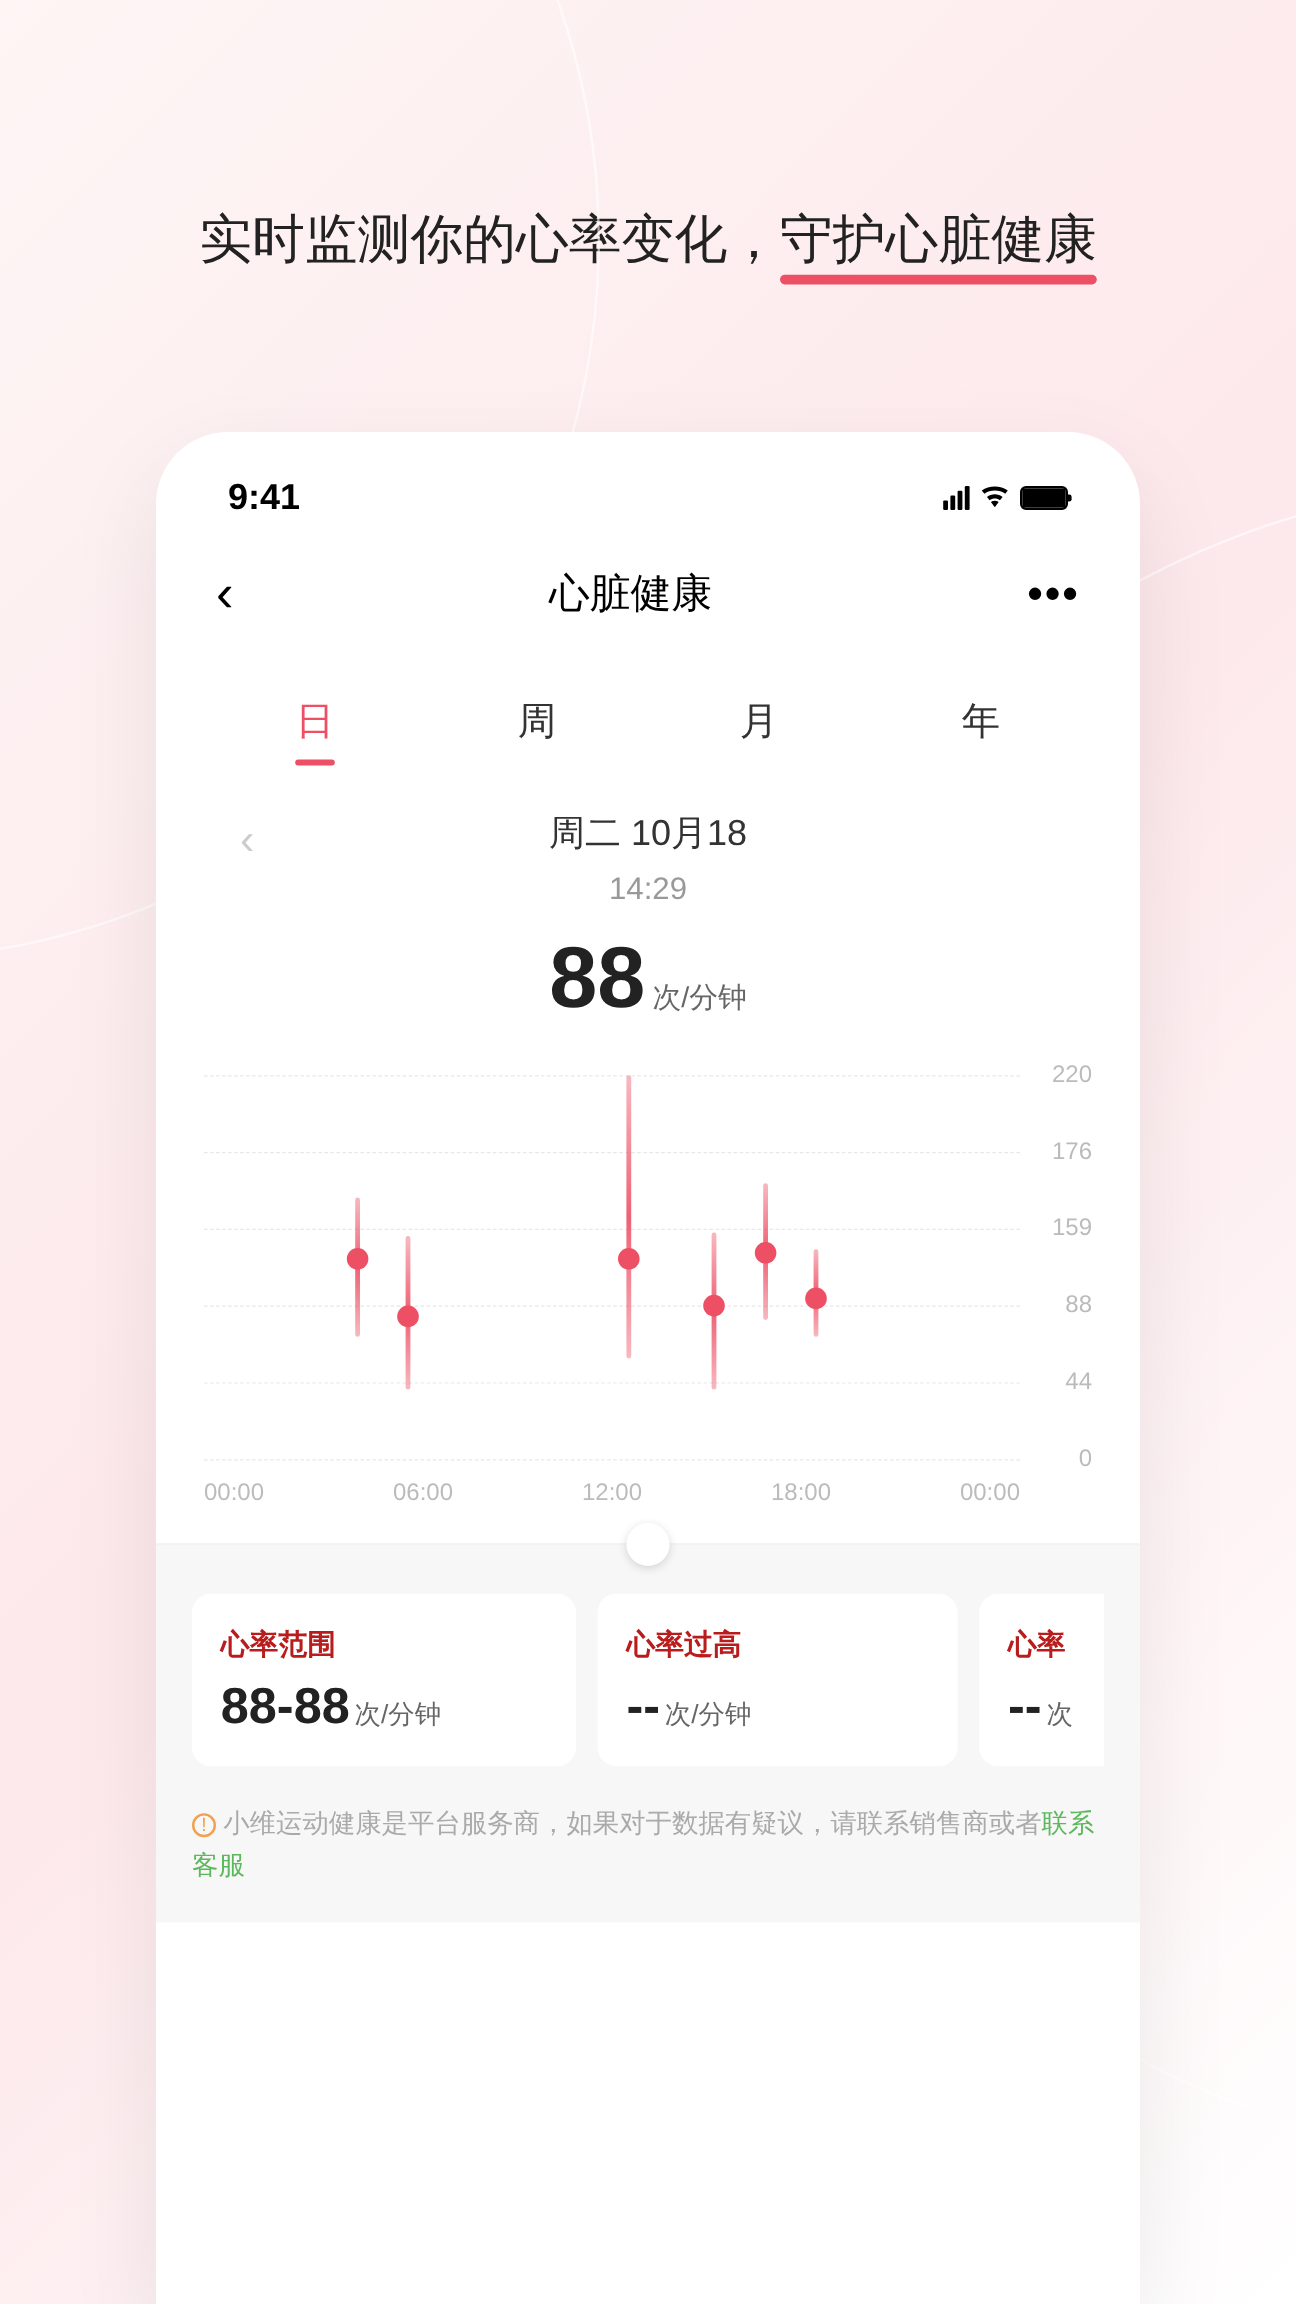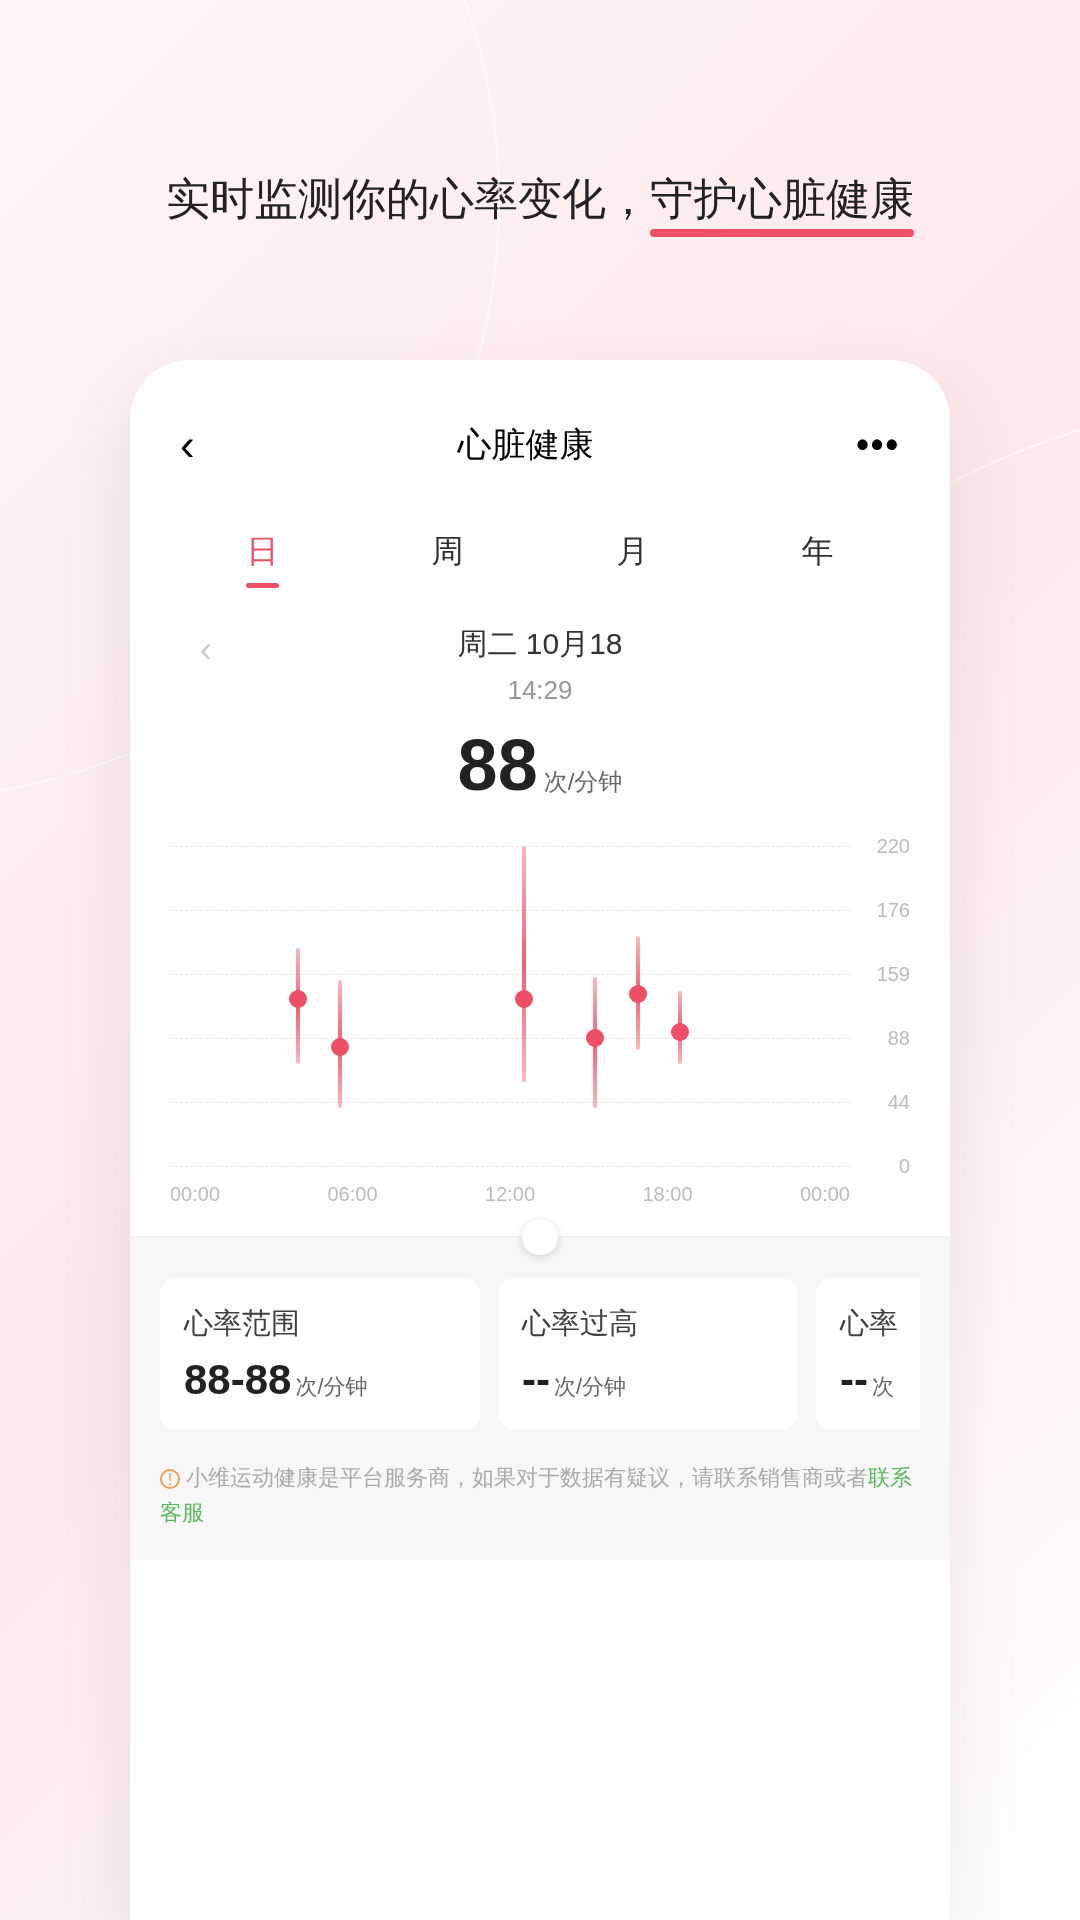--- a/index.html
+++ b/index.html
@@ -194,21 +194,21 @@
   display: flex;
   gap: 18px;
   overflow: hidden;
 }
 .info-card {
   background: #fff;
   border-radius: 16px;
   padding: 26px 24px;
   flex: 0 0 auto;
 }
-.card-label { font-size: 29px; color: #404040; }
+.card-label { font-size: 24px; color: #b91c1c; font-weight: bold; }
 .card-value { margin-top: 12px; }
 .card-num { font-size: 42px; font-weight: 600; color: #222; }
 .card-unit { font-size: 22px; color: #666; margin-left: 4px; }
 .card1 { width: 320px; }
 .card2 { width: 300px; }
 .card3 { width: 200px; }
 
 .disclaimer {
   margin-top: 30px;
   font-size: 22px;
@@ -236,20 +236,39 @@
 <div class="bg-arc arc2"></div>
 
 <div class="header-section">
   <div class="subtitle">
     <span>实时监测你的心率变化，</span><span class="highlight">守护心脏健康</span>
   </div>
 </div>
 
 <div class="phone-mockup">
 
+  <div class="status-bar">
+    <div class="status-time">9:41</div>
+    <div class="status-icons">
+      <div class="signal-bars">
+        <div class="bar"></div>
+          <div class="bar"></div>
+          <div class="bar"></div>
+          <div class="bar"></div>
+      </div>
+      <div class="wifi-icon">
+        <svg viewBox="0 0 24 18">
+            <path d="M12 18l-3-4c1.8-1.3 4.2-1.3 6 0l-3 4zm-6-8c3.3-2.7 8.7-2.7 12 0l-2 2.5c-2.2-1.8-5.8-1.8-8 0L6 10zm-4-5c5.5-4 14.5-4 20 0l-2 2.5c-4.4-3.2-11.6-3.2-16 0L2 5z" fill="#000"></path>
+          </svg>
+      </div>
+      <div class="battery">
+          <div class="battery-fill"></div>
+        </div>
+    </div>
+  </div>
 
   <div class="nav-bar">
     <div class="back-chevron">‹</div>
     <div class="nav-title">心脏健康</div>
     <div class="more-dots">•••</div>
   </div>
 
   <div class="tabs">
     <div class="tab active">日</div>
     <div class="tab">周</div>

